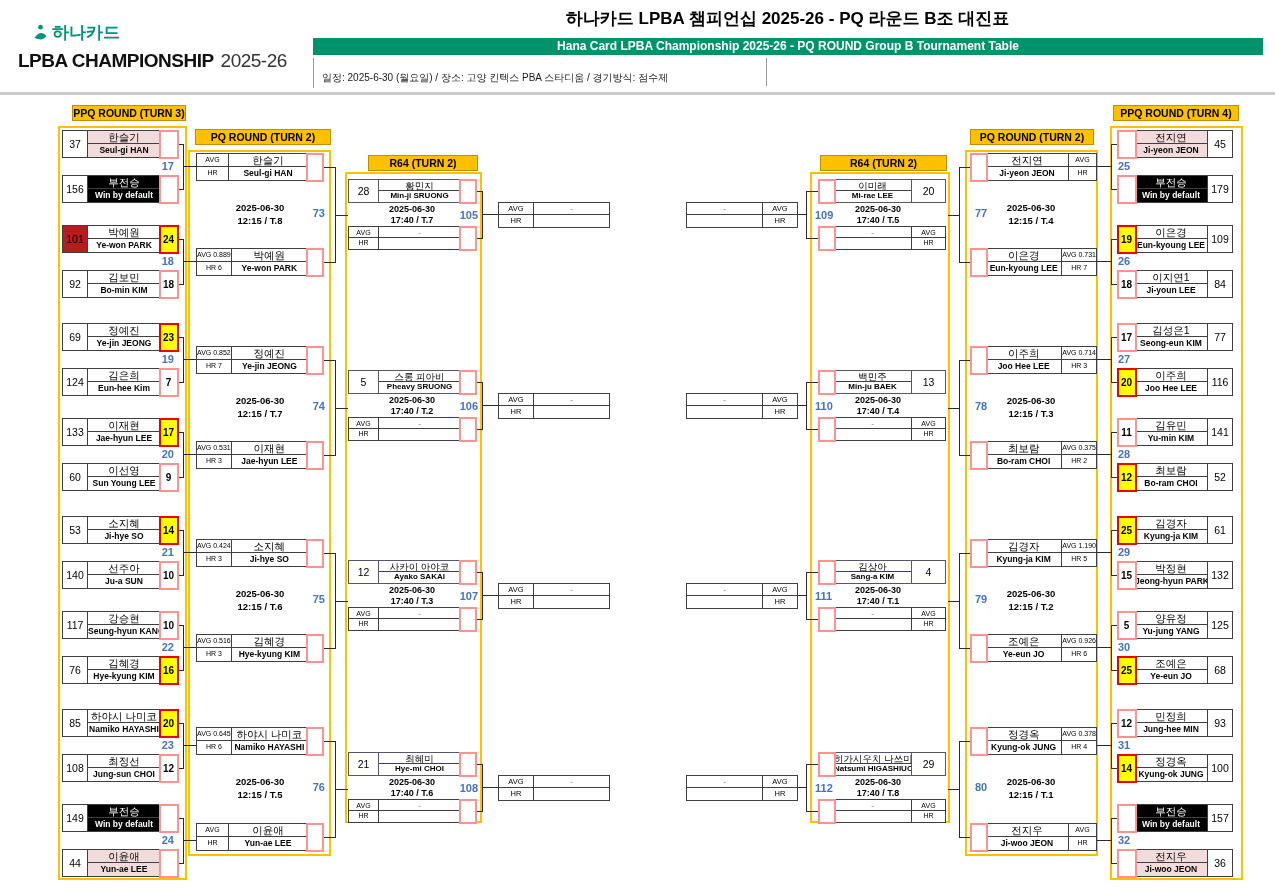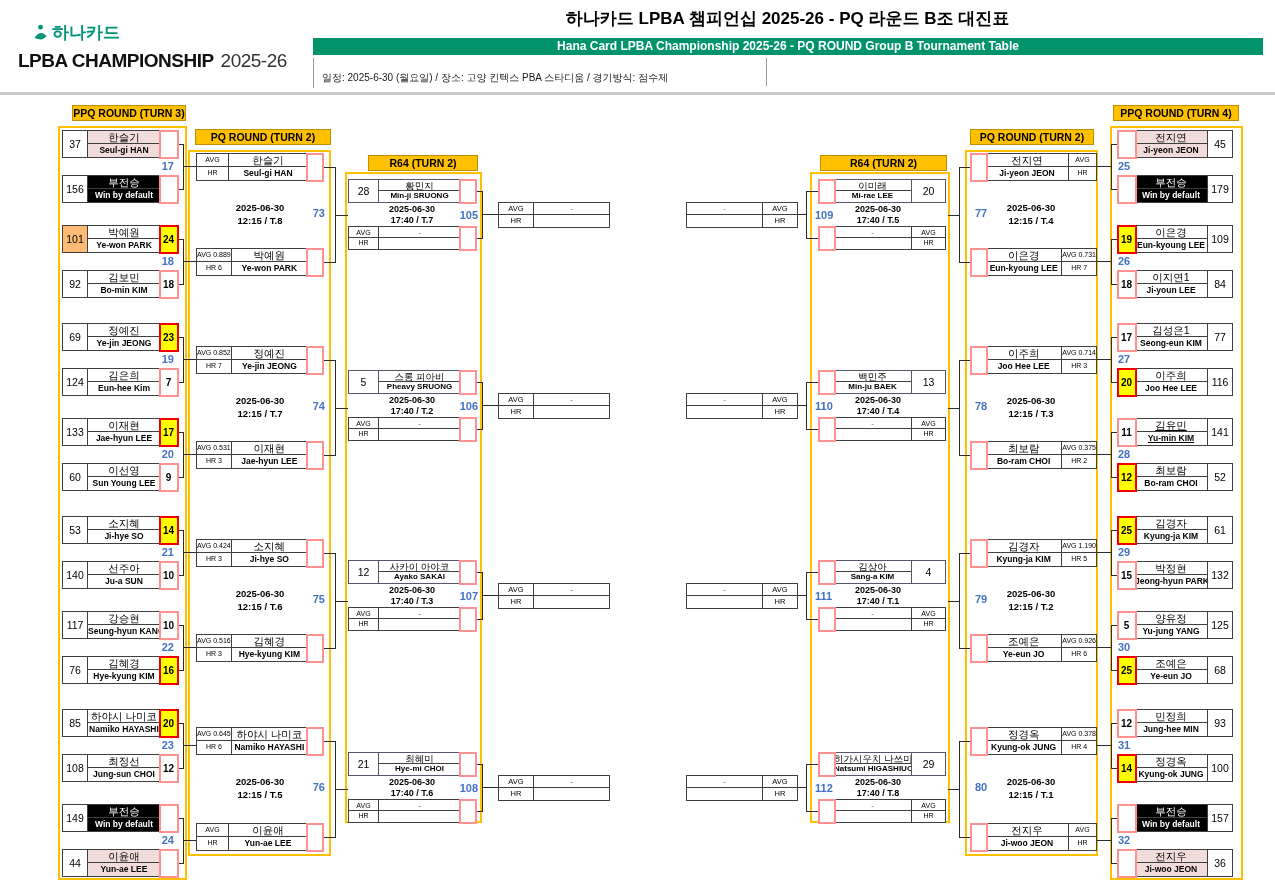--- a/index.html
+++ b/index.html
@@ -50,21 +50,21 @@
     </div>
     <div style="position: absolute; left: 62px; top: 175px; width: 116px; height: 28px; display: flex; border: 1.5px solid rgb(63, 63, 63); background: rgb(255, 255, 255);">
       <div style="flex: 0 0 25px; display: flex; align-items: center; justify-content: center; font: 10.5px &quot;Liberation Sans&quot;, sans-serif; border-right: 1.5px solid rgb(63, 63, 63);">156</div>
       <div style="flex: 1 1 0px; min-width: 0px; background: rgb(0, 0, 0); color: rgb(255, 255, 255);">
         <div style="height: 12.5px; border-bottom: 1px solid rgb(63, 63, 63); font: 10.5px / 12.5px &quot;Liberation Sans&quot;, sans-serif; text-align: center; overflow: hidden; white-space: nowrap;">부전승</div>
         <div style="height: 12px; font: bold 8.5px / 12px &quot;Liberation Sans&quot;, sans-serif; text-align: center; overflow: hidden; white-space: nowrap;">Win by default</div>
       </div>
       <div style="flex: 0 0 20px; display: flex; align-items: center; justify-content: center; margin: -1.5px; position: relative; z-index: 2; border: 2px solid rgb(255, 145, 145); background: rgb(255, 255, 255); font: bold 10px &quot;Liberation Sans&quot;, sans-serif;"></div>
     </div>
     <div style="position: absolute; left: 148px; top: 160px; width: 26px; font: bold 11px / 12px &quot;Liberation Sans&quot;, sans-serif; color: rgb(68, 114, 196); text-align: right;">17</div>
-    <div style="position: absolute; left: 62px; top: 225px; width: 116px; height: 28px; display: flex; border: 1.5px solid rgb(63, 63, 63); background: #fdba74;">
+    <div style="position: absolute; left: 62px; top: 225px; width: 116px; height: 28px; display: flex; border: 1.5px solid rgb(63, 63, 63); background: #b91c1c;">
       <div style="flex: 0 0 25px; display: flex; align-items: center; justify-content: center; font: 10.5px &quot;Liberation Sans&quot;, sans-serif; border-right: 1.5px solid rgb(63, 63, 63);">101</div>
       <div style="flex: 1 1 0px; min-width: 0px; background: rgb(255, 255, 255);">
         <div style="height: 12.5px; border-bottom: 1px solid rgb(63, 63, 63); font: 10.5px / 12.5px &quot;Liberation Sans&quot;, sans-serif; text-align: center; overflow: hidden; white-space: nowrap;">박예원</div>
         <div style="height: 12px; font: bold 8.5px / 12px &quot;Liberation Sans&quot;, sans-serif; text-align: center; overflow: hidden; white-space: nowrap;">Ye-won PARK</div>
       </div>
       <div style="flex: 0 0 20px; display: flex; align-items: center; justify-content: center; margin: -1.5px; position: relative; z-index: 2; border: 2px solid rgb(240, 0, 0); background: rgb(255, 255, 0); font: bold 10px &quot;Liberation Sans&quot;, sans-serif;">24</div>
     </div>
     <div style="position: absolute; left: 62px; top: 270px; width: 116px; height: 28px; display: flex; border: 1.5px solid rgb(63, 63, 63); background: rgb(255, 255, 255);">
       <div style="flex: 0 0 25px; display: flex; align-items: center; justify-content: center; font: 10.5px &quot;Liberation Sans&quot;, sans-serif; border-right: 1.5px solid rgb(63, 63, 63);">92</div>
       <div style="flex: 1 1 0px; min-width: 0px; background: rgb(255, 255, 255);">
@@ -224,21 +224,21 @@
       <div style="flex: 0 0 20px; display: flex; align-items: center; justify-content: center; margin: -1.5px; position: relative; z-index: 2; border: 2px solid rgb(240, 0, 0); background: rgb(255, 255, 0); font: bold 10px &quot;Liberation Sans&quot;, sans-serif;">20</div>
       <div style="flex: 1 1 0px; min-width: 0px; background: rgb(255, 255, 255);">
         <div style="height: 12.5px; border-bottom: 1px solid rgb(63, 63, 63); font: 10.5px / 12.5px &quot;Liberation Sans&quot;, sans-serif; text-align: center; overflow: hidden; white-space: nowrap;">이주희</div>
         <div style="height: 12px; font: bold 8.5px / 12px &quot;Liberation Sans&quot;, sans-serif; text-align: center; overflow: hidden; white-space: nowrap;">Joo Hee LEE</div>
       </div>
       <div style="flex: 0 0 25px; display: flex; align-items: center; justify-content: center; font: 10.5px &quot;Liberation Sans&quot;, sans-serif; border-left: 1.5px solid rgb(63, 63, 63);">116</div>
     </div>
     <div style="position: absolute; left: 1118px; top: 353px; width: 26px; font: bold 11px / 12px &quot;Liberation Sans&quot;, sans-serif; color: rgb(68, 114, 196); text-align: left;">27</div>
     <div style="position: absolute; left: 1117px; top: 418px; width: 116px; height: 28px; display: flex; border: 1.5px solid rgb(63, 63, 63); background: rgb(255, 255, 255);">
       <div style="flex: 0 0 20px; display: flex; align-items: center; justify-content: center; margin: -1.5px; position: relative; z-index: 2; border: 2px solid rgb(255, 145, 145); background: rgb(255, 255, 255); font: bold 10px &quot;Liberation Sans&quot;, sans-serif;">11</div>
-      <div style="flex: 1 1 0px; min-width: 0px; background: rgb(255, 255, 255); text-decoration: underline;">
+      <div style="flex: 1 1 0px; min-width: 0px; background: rgb(255, 255, 255);">
         <div style="height: 12.5px; border-bottom: 1px solid rgb(63, 63, 63); font: 10.5px / 12.5px &quot;Liberation Sans&quot;, sans-serif; text-align: center; overflow: hidden; white-space: nowrap;">김유민</div>
         <div style="height: 12px; font: bold 8.5px / 12px &quot;Liberation Sans&quot;, sans-serif; text-align: center; overflow: hidden; white-space: nowrap;">Yu-min KIM</div>
       </div>
       <div style="flex: 0 0 25px; display: flex; align-items: center; justify-content: center; font: 10.5px &quot;Liberation Sans&quot;, sans-serif; border-left: 1.5px solid rgb(63, 63, 63);">141</div>
     </div>
     <div style="position: absolute; left: 1117px; top: 463px; width: 116px; height: 28px; display: flex; border: 1.5px solid rgb(63, 63, 63); background: rgb(255, 255, 255);">
       <div style="flex: 0 0 20px; display: flex; align-items: center; justify-content: center; margin: -1.5px; position: relative; z-index: 2; border: 2px solid rgb(240, 0, 0); background: rgb(255, 255, 0); font: bold 10px &quot;Liberation Sans&quot;, sans-serif;">12</div>
       <div style="flex: 1 1 0px; min-width: 0px; background: rgb(255, 255, 255);">
         <div style="height: 12.5px; border-bottom: 1px solid rgb(63, 63, 63); font: 10.5px / 12.5px &quot;Liberation Sans&quot;, sans-serif; text-align: center; overflow: hidden; white-space: nowrap;">최보람</div>
         <div style="height: 12px; font: bold 8.5px / 12px &quot;Liberation Sans&quot;, sans-serif; text-align: center; overflow: hidden; white-space: nowrap;">Bo-ram CHOI</div>

